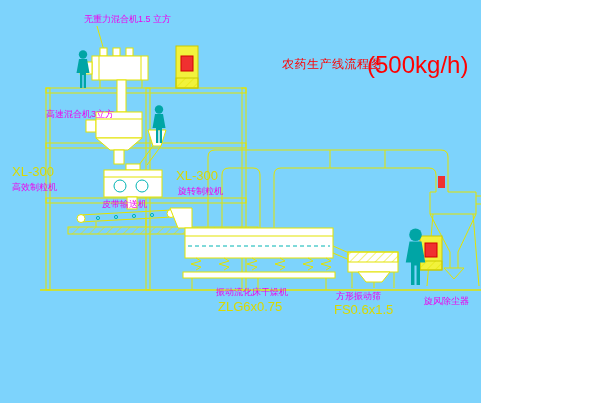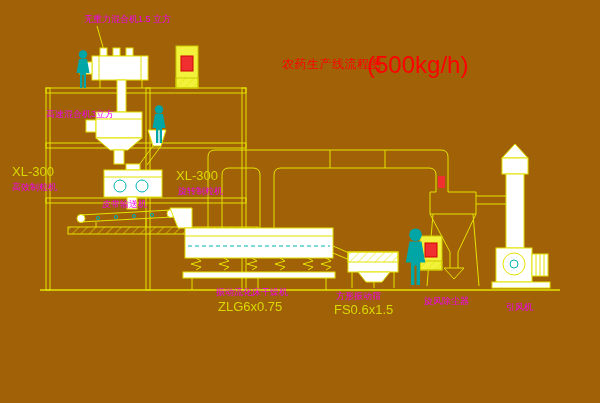--- a/index.html
+++ b/index.html
@@ -1,16 +1,16 @@
 <!DOCTYPE html>
 <html><head>
 <meta charset="utf-8">
 <style>
   html,body{margin:0;padding:0;background:#fff;}
-  .stage{position:relative;width:600px;height:403px;background:#a16207;overflow:hidden;
+  .stage{position:relative;width:481px;height:403px;background:#7dd3fc;overflow:hidden;
          font-family:"Liberation Sans",sans-serif;}
   .stage svg{position:absolute;left:0;top:0;}
   text{font-family:"Liberation Sans",sans-serif;}
   .lm{fill:#ee00ee;font-size:9px;}
   .ly{fill:#d9d900;font-size:13px;}
   .tc{fill:#ff0000;font-size:12px;letter-spacing:0.5px;}
   .tb{fill:#ff0000;font-size:24px;}
 </style>
 </head>
 <body>

